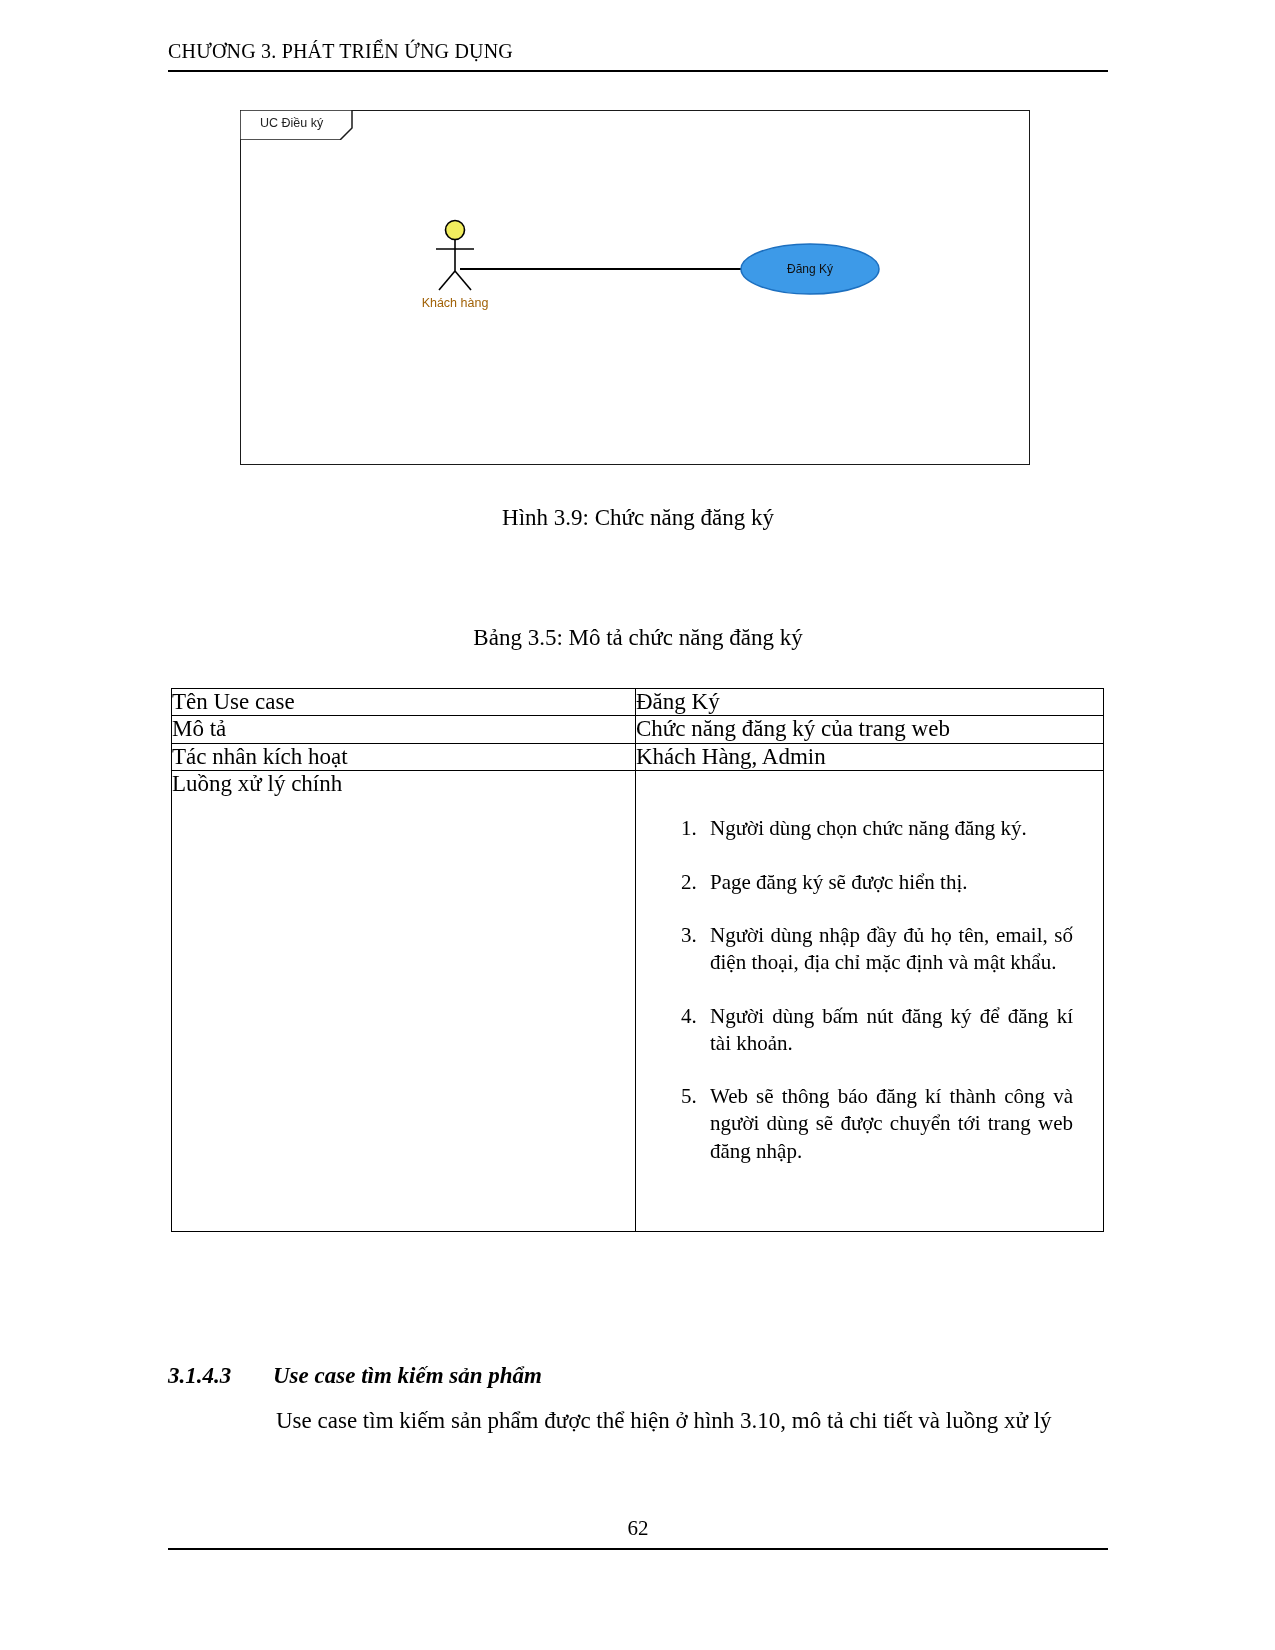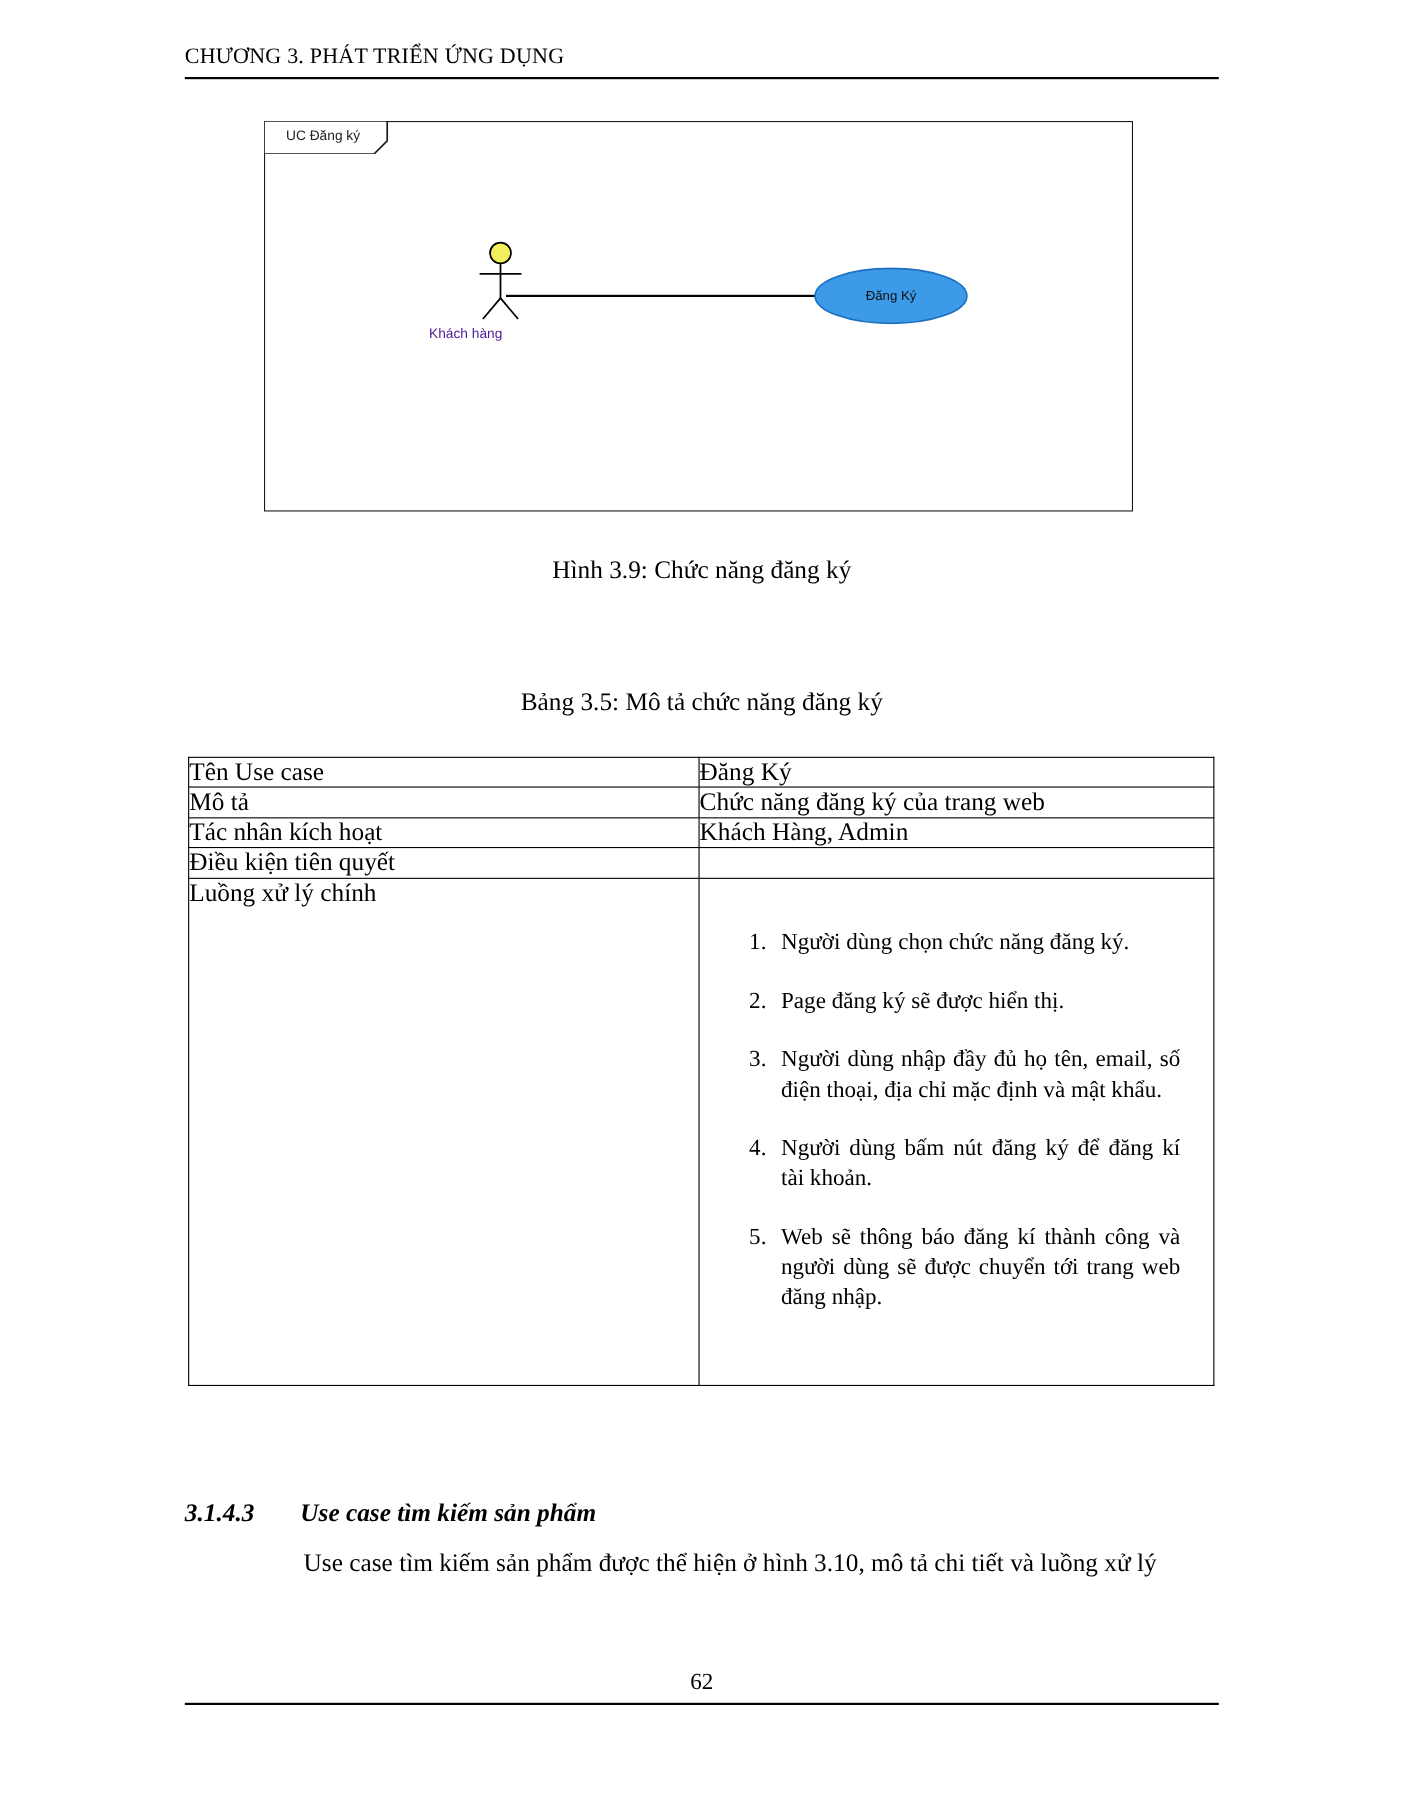--- a/index.html
+++ b/index.html
@@ -76,24 +76,24 @@
     top: 108px;
     width: 130px;
     height: 100px;
   }
   .actor svg { display: block; }
   .actor-label {
     position: absolute;
     left: 0;
     top: 78px;
     width: 130px;
-    text-align: left;
+    text-align: center;
     font-family: "Liberation Sans", "DejaVu Sans", sans-serif;
     font-size: 12.5px;
-    color: #4c1d95;
+    color: #a16207;
     white-space: nowrap;
   }
 
   .assoc-line {
     position: absolute;
     left: 220px;
     top: 158px;
     width: 283px;
     height: 2px;
     background: #000000;
@@ -246,21 +246,21 @@
 <div class="header-rule"></div>
 
 <div class="figure-block">
   <div class="uml-frame"></div>
 
   <div class="uml-frame-tab">
     <svg width="120" height="30" viewBox="0 0 120 30">
       <path d="M 0 0 L 112 0 L 112 18 L 100 30 L 0 30 Z" fill="#ffffff" stroke="#1a1a1a" stroke-width="1.5"></path>
     </svg>
   </div>
-  <div class="uml-frame-label">UC Đăng ký</div>
+  <div class="uml-frame-label">UC Điều ký</div>
 
   <div class="actor">
     <svg width="130" height="100" viewBox="0 0 130 100">
       <circle cx="65" cy="12" r="9.5" fill="#F2EE5E" stroke="#000000" stroke-width="1.6"></circle>
       <line x1="65" y1="22" x2="65" y2="53" stroke="#000000" stroke-width="1.6"></line>
       <line x1="46" y1="31" x2="84" y2="31" stroke="#000000" stroke-width="1.6"></line>
       <line x1="65" y1="53" x2="49" y2="72" stroke="#000000" stroke-width="1.6"></line>
       <line x1="65" y1="53" x2="81" y2="72" stroke="#000000" stroke-width="1.6"></line>
     </svg>
     <div class="actor-label">Khách hàng</div>
@@ -292,24 +292,20 @@
     </tr>
     <tr>
       <td class="cell-center">Mô tả</td>
       <td class="cell-center">Chức năng đăng ký của trang web</td>
     </tr>
     <tr>
       <td class="cell-center">Tác nhân kích hoạt</td>
       <td class="cell-center">Khách Hàng, Admin</td>
     </tr>
     <tr>
-      <td class="cell-center">Điều kiện tiên quyết</td>
-      <td class="cell-empty"></td>
-    </tr>
-    <tr>
       <td class="cell-flow-label">Luồng xử lý chính</td>
       <td class="cell-flow-list">
         <ol class="flow-list">
           <li>Người dùng chọn chức năng đăng ký.</li>
           <li>Page đăng ký sẽ được hiển thị.</li>
           <li>Người dùng nhập đầy đủ họ tên, email, số điện thoại, địa chỉ mặc định và mật khẩu.</li>
           <li>Người dùng bấm nút đăng ký để đăng kí tài khoản.</li>
           <li>Web sẽ thông báo đăng kí thành công và người dùng sẽ được chuyển tới trang web đăng nhập.</li>
         </ol>
       </td>

